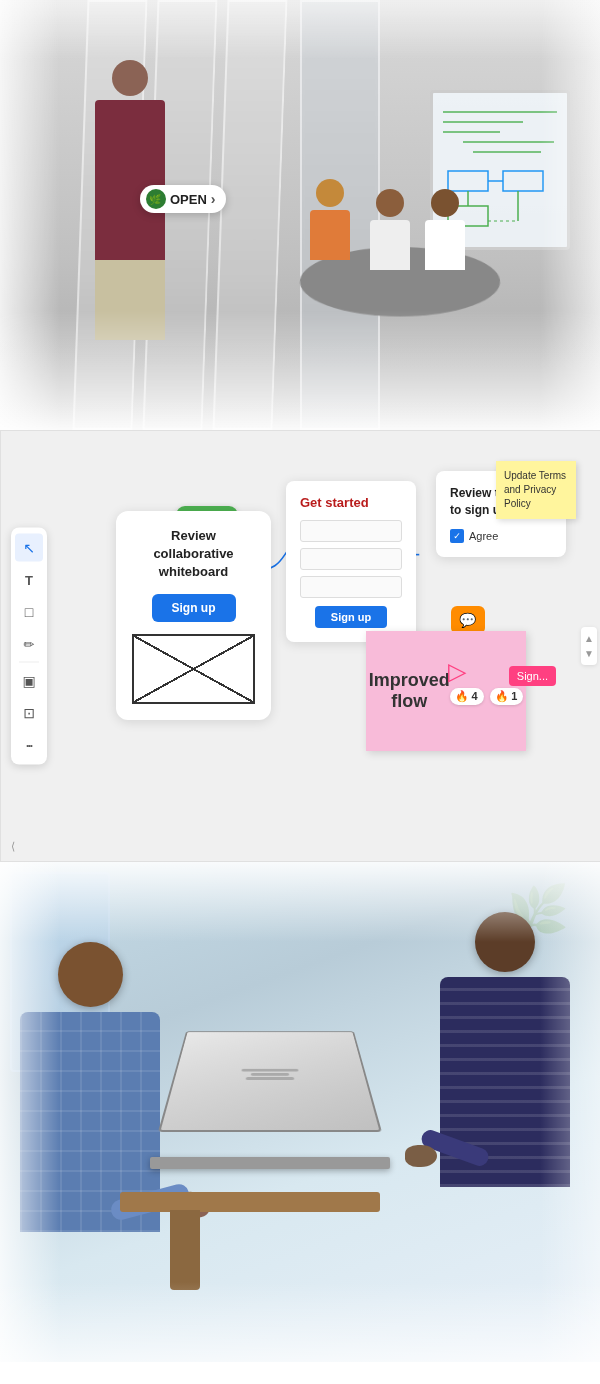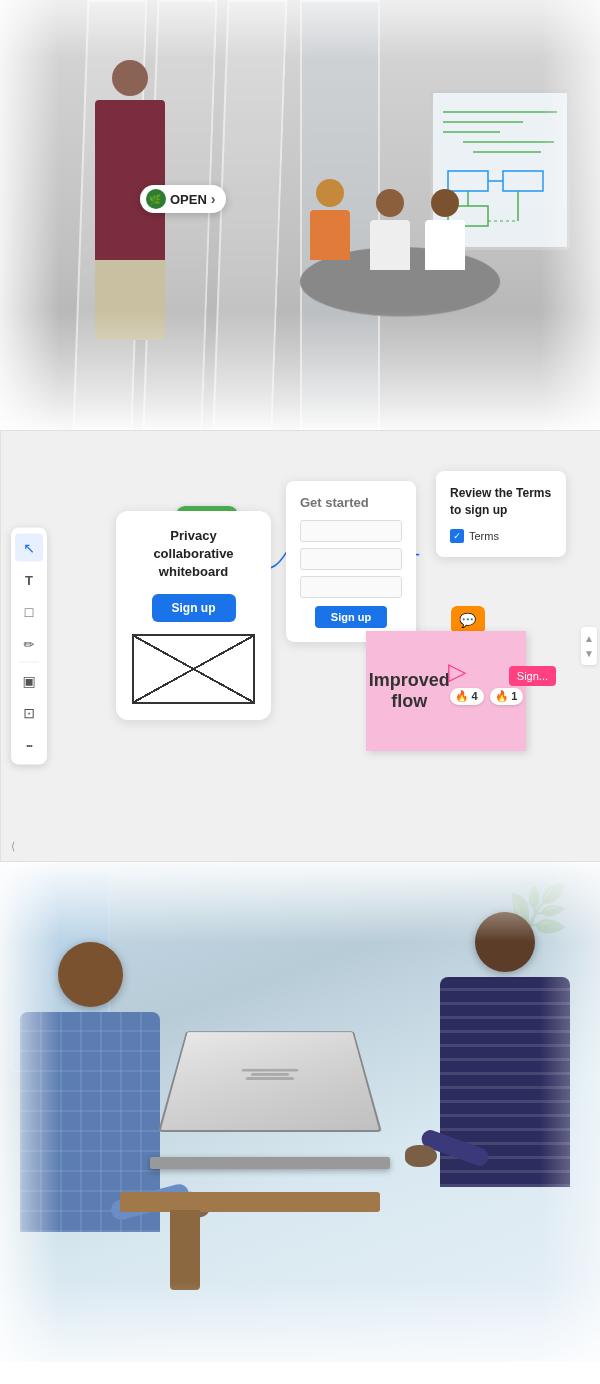--- a/index.html
+++ b/index.html
@@ -432,21 +432,21 @@
       top: 30px;
       background: white;
       border-radius: 8px;
       padding: 14px;
       box-shadow: 0 2px 12px rgba(0,0,0,0.12);
       width: 130px;
     }
     .gs-title {
       font-size: 13px;
       font-weight: 600;
-      color: #737373;
+      color: #b91c1c;
       margin-bottom: 10px;
     }
     .gs-input {
       width: 100%;
       height: 22px;
       border: 1px solid #ddd;
       border-radius: 3px;
       margin-bottom: 6px;
       background: #fafafa;
     }
@@ -797,41 +797,44 @@
           <path d="M0,0 L0,6 L6,3 z" fill="#1a73e8"></path>
         </marker>
       </defs>
     </svg>
 
     <div class="canvas-content">
 
       <div class="mustafa-badge">Mustafa</div>
 
       <div class="wireframe-card">
-        <div class="wf-title">Privacy collaborative whiteboard</div>
+        <div class="wf-title">Review collaborative whiteboard</div>
         <button class="wf-signup-btn">Sign up</button>
         <div class="wf-image-placeholder"></div>
       </div>
 
       <div class="get-started-card">
         <div class="gs-title">Get started</div>
         <div class="gs-input"></div>
         <div class="gs-input"></div>
         <div class="gs-input"></div>
         <button class="gs-signup-btn">Sign up</button>
       </div>
 
       <div class="review-card">
         <div class="rc-title">Review the Terms to sign up</div>
         <div class="rc-agree">
           <div class="rc-checkbox">✓</div>
-          <span>Terms</span>
+          <span>Agree</span>
         </div>
       </div>
 
+      <div class="sticky-yellow">
+        <span>Update Terms and Privacy Policy</span>
+      </div>
 
       <div class="comment-bubble">💬</div>
 
       <div class="sticky-pink">
         <span>Improved flow</span>
         <div class="reaction-bar">
           <div class="reaction-pill">
             <span>🔥</span>
             <span>4</span>
           </div>

